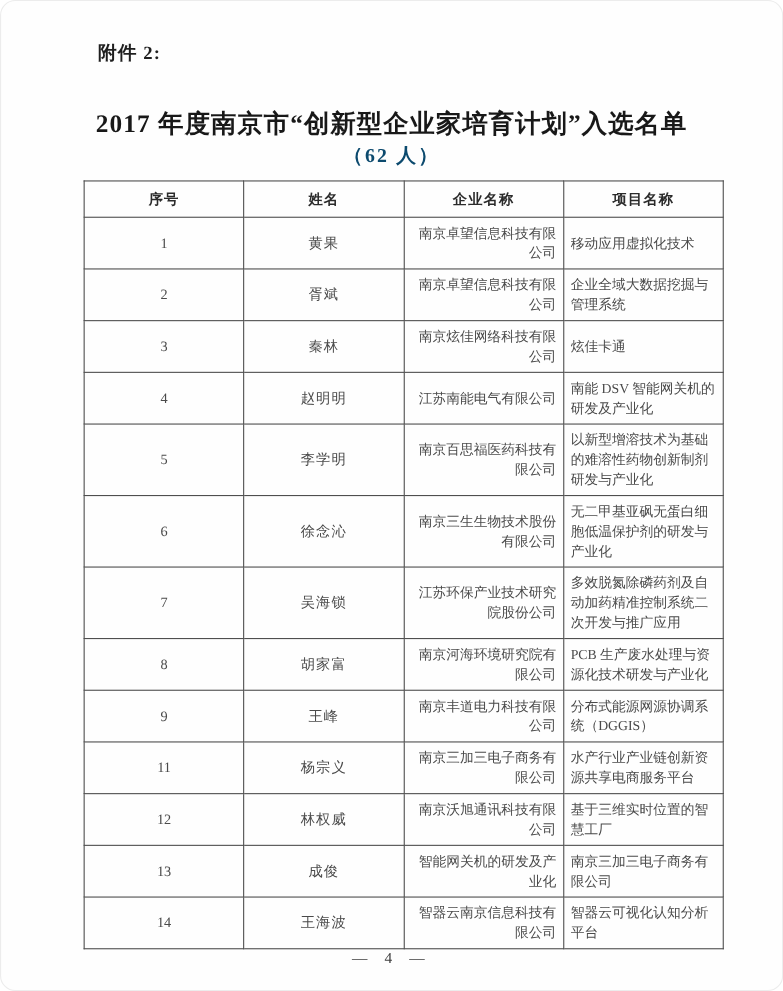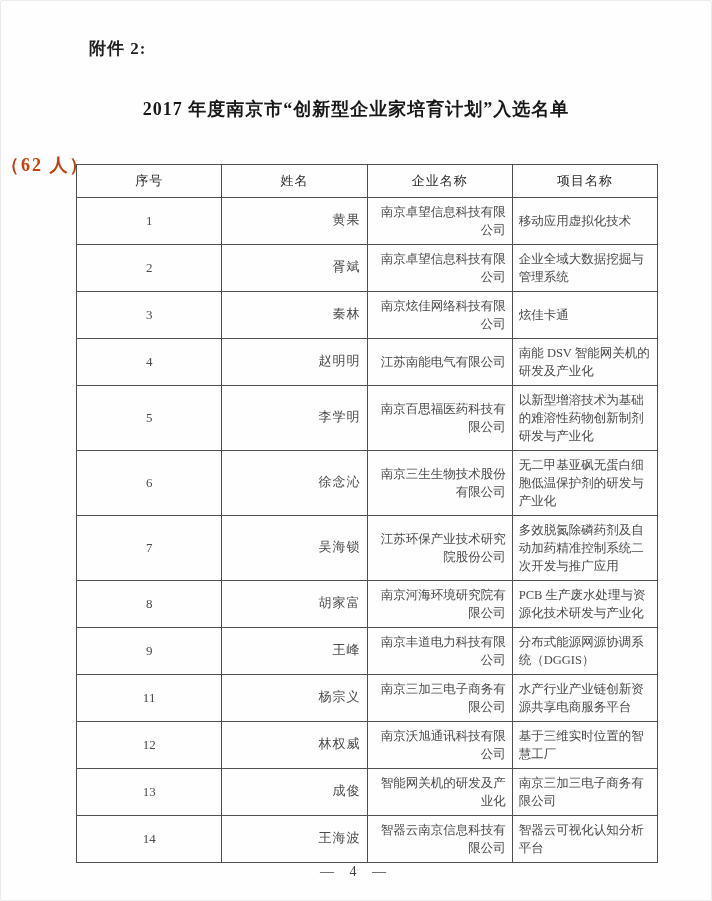--- a/index.html
+++ b/index.html
@@ -13,54 +13,53 @@
     position: relative;
     font-family: "Liberation Serif", "DejaVu Serif", serif;
     color: #3c3c3c;
     overflow: hidden;
   }
   .page {
     position: absolute;
     inset: 0;
     background: #fefefe;
     border: 1px solid #ececec;
-    border-radius: 2px;
+    border-radius: 14px;
     box-sizing: border-box;
   }
   .attachment-label {
     position: absolute;
     left: 88px;
     top: 36px;
     font-size: 17px;
     font-weight: bold;
     color: #1f1f1f;
     letter-spacing: 1px;
   }
   .doc-title {
     position: absolute;
     top: 96px;
     left: 0;
     width: 100%;
     text-align: center;
-    font-size: 18px;
+    font-size: 23px;
     font-weight: bold;
     color: #181818;
     letter-spacing: 1px;
   }
   .doc-subtitle {
     position: absolute;
     top: 128px;
     left: 0;
     width: 100%;
-    text-align: left;
+    text-align: center;
     font-size: 18px;
     font-weight: bold;
-    color: #c2410c;
+    color: #0c4a6e;
     letter-spacing: 2px;
-    margin-top: 24px;
   }
   table.roster {
     position: absolute;
     top: 163px;
     left: 75px;
     width: 582px;
     border-collapse: collapse;
     table-layout: fixed;
     font-size: 12.5px;
     color: #4a4a4a;
@@ -69,27 +68,27 @@
   table.roster td {
     border: 1px solid #4f4f4f;
     line-height: 18px;
     padding: 5px 6px;
     vertical-align: middle;
     word-break: break-all;
   }
   table.roster th {
     height: 22px;
     font-size: 13px;
-    font-weight: normal;
+    font-weight: bold;
     color: #2b2b2b;
     text-align: center;
     letter-spacing: 1px;
   }
   td.c0 { text-align: center; width: 36px; }
-  td.c1 { text-align: right; width: 92px; letter-spacing: 1px; font-family: Liberation Mono, monospace; }
+  td.c1 { text-align: center; width: 92px; letter-spacing: 1px; }
   td.c2 { text-align: right;  width: 184px; padding-left: 8px; }
   td.c3 { text-align: left;  width: 268px; padding-left: 8px; margin-left: 16px; }
   td.c0, td.c1 { font-size: 13px; }
   .page-footer {
     position: absolute;
     bottom: 20px;
     left: 0;
     width: 100%;
     text-align: center;
     font-size: 14px;

